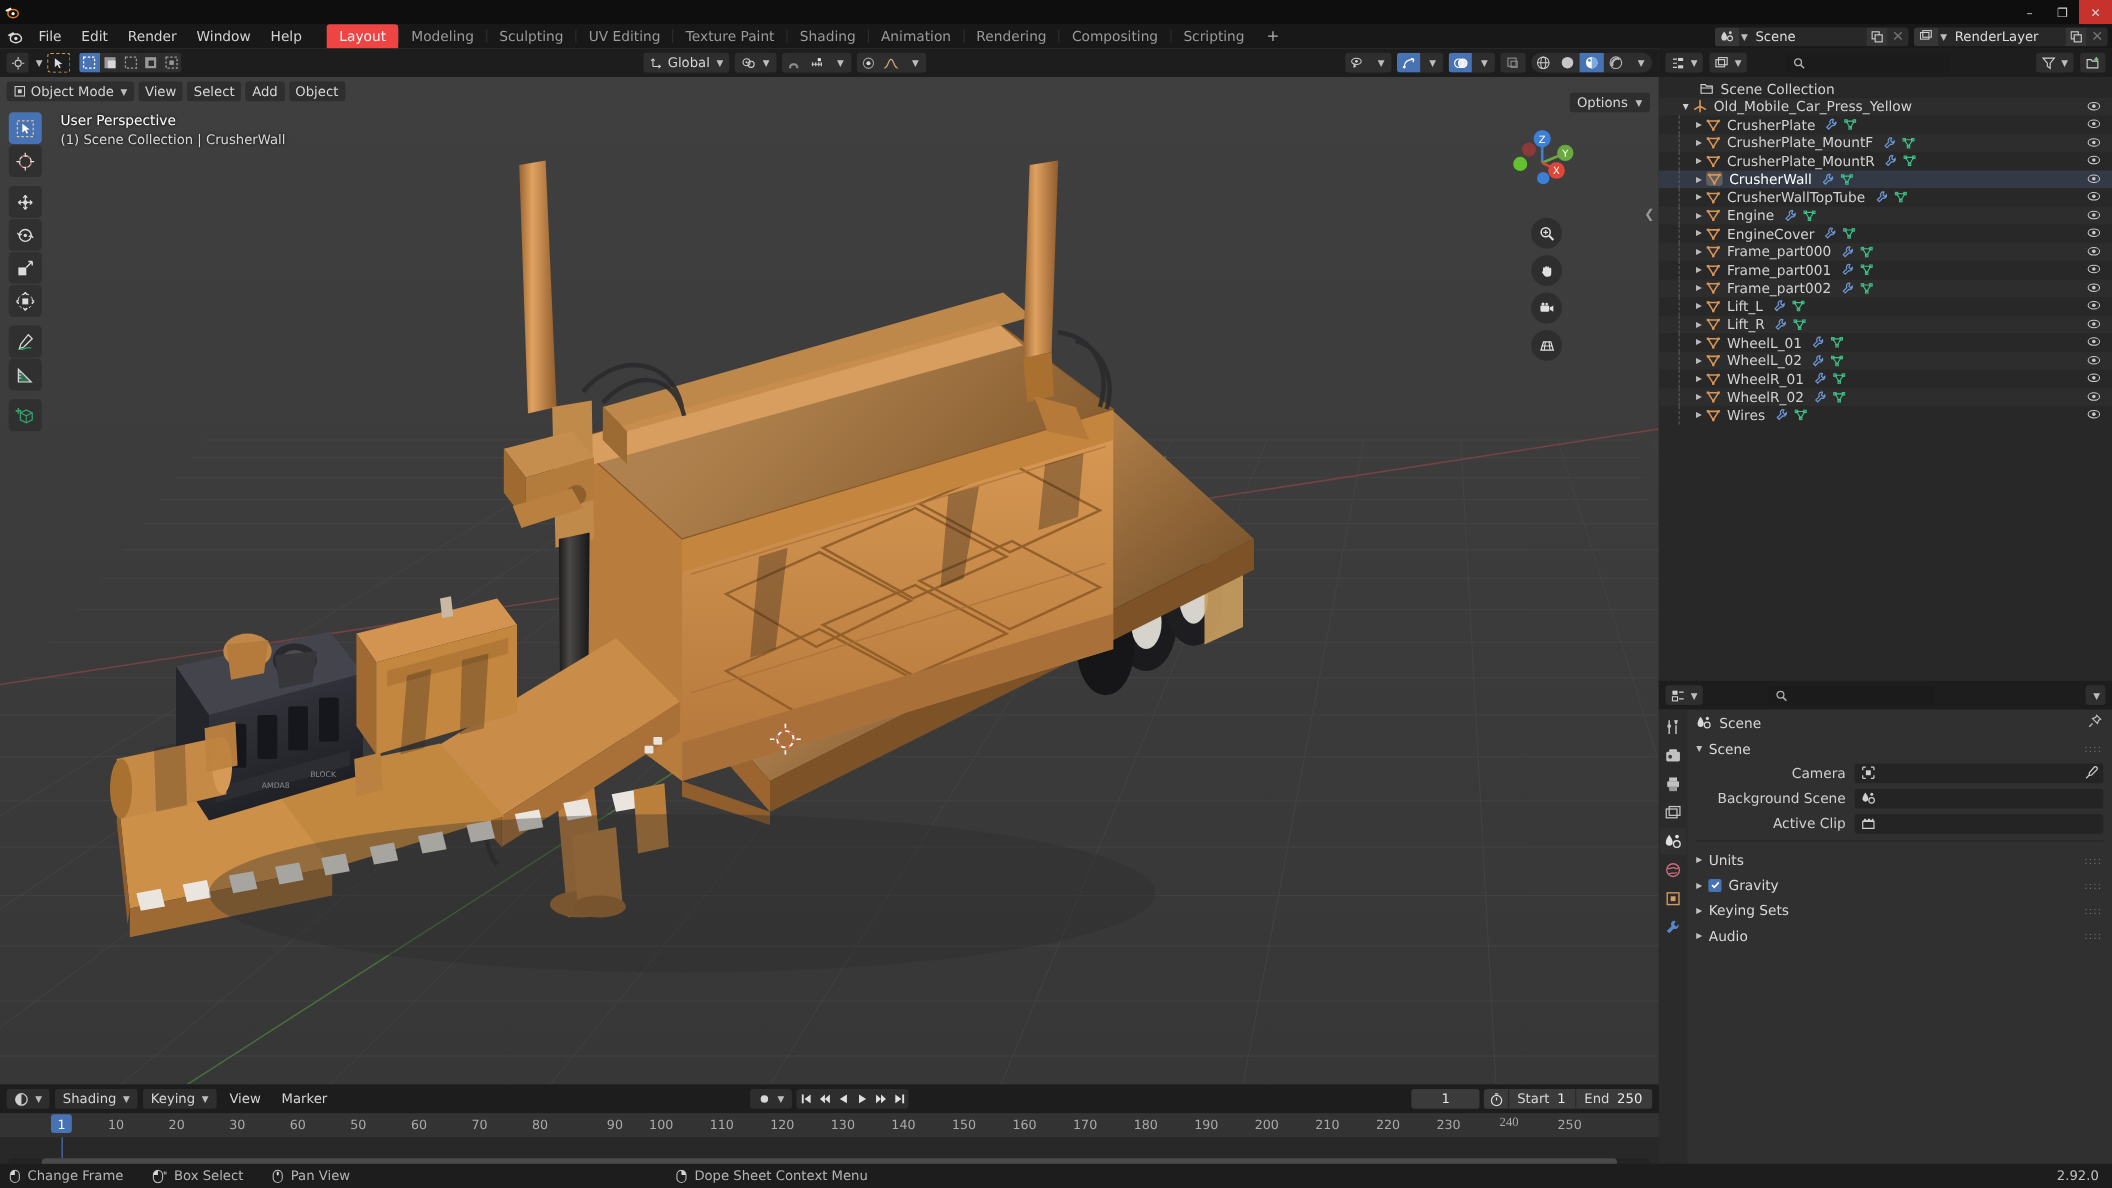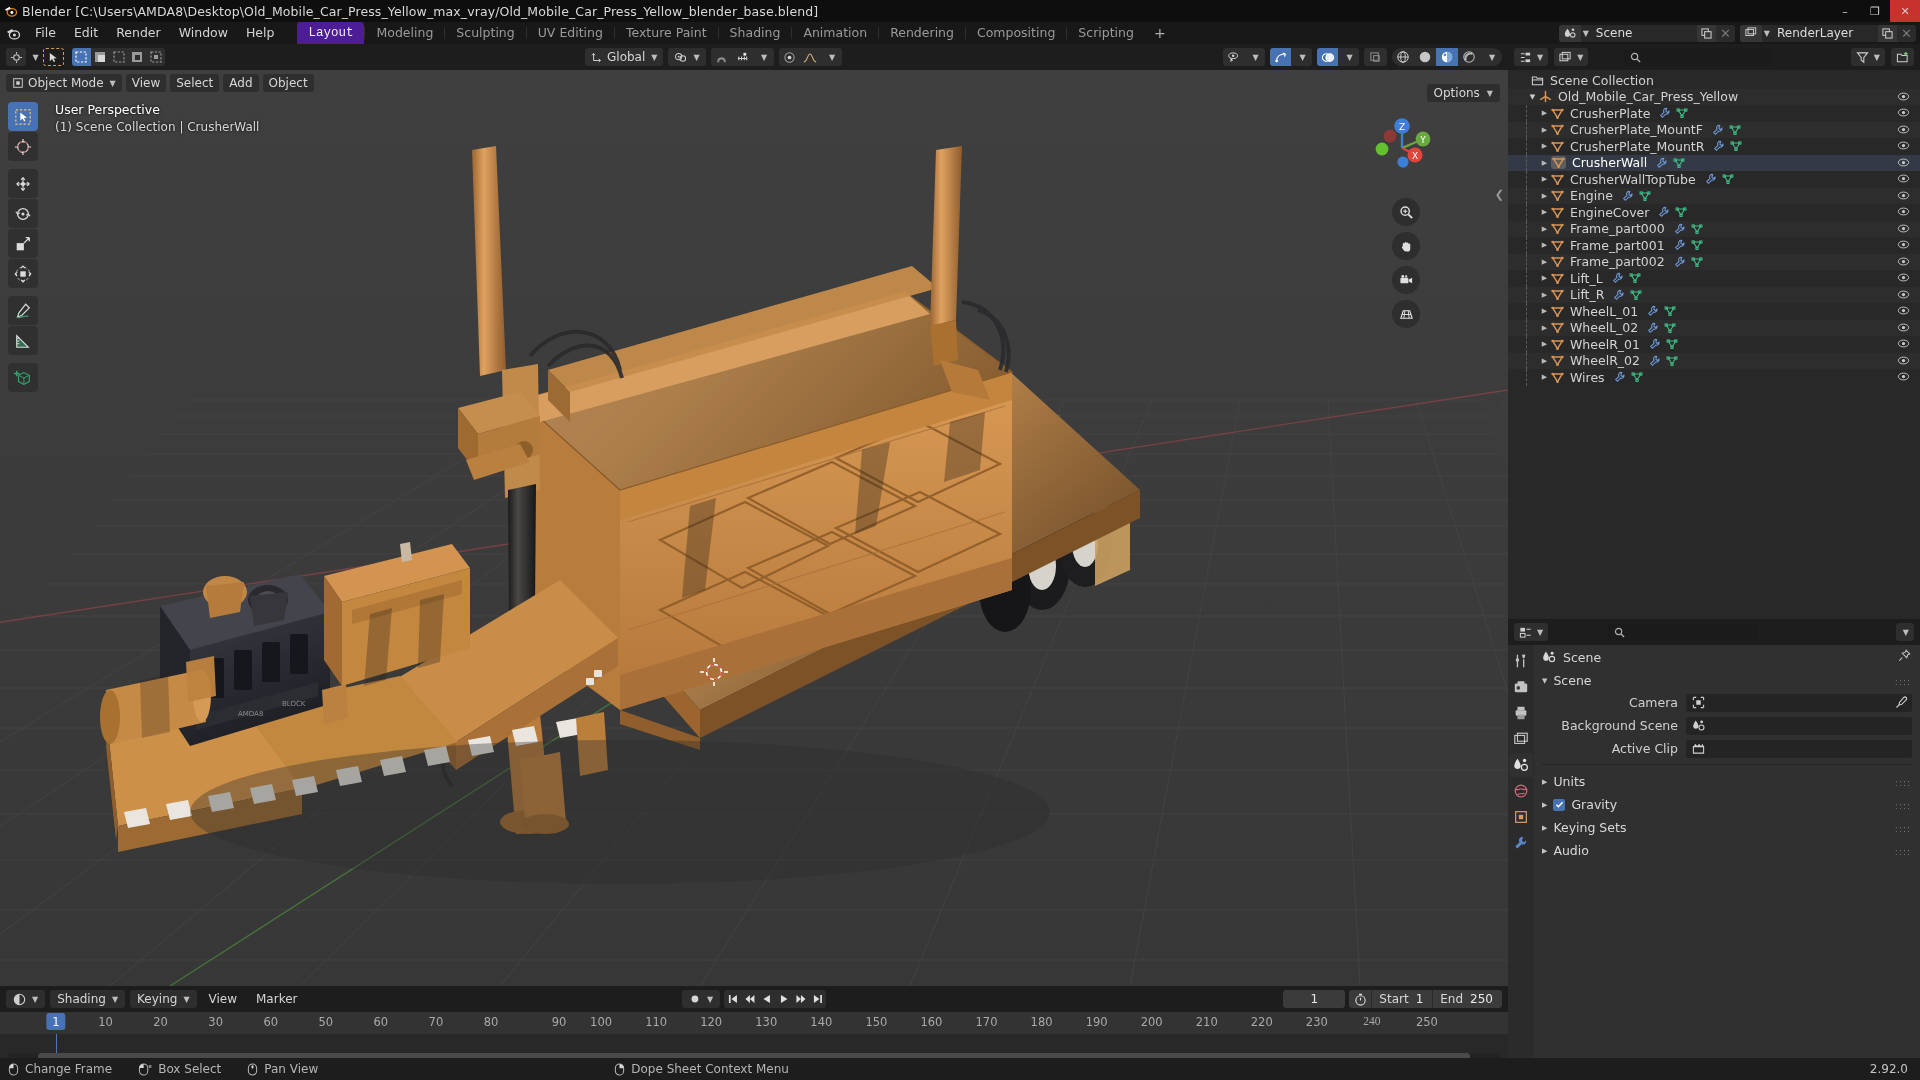--- a/index.html
+++ b/index.html
@@ -29,21 +29,21 @@
     position: absolute; top: 22px; left: 0; width: 1920px; height: 22px;
     background: #181818; display: flex; align-items: center; gap: 0px;
   }
   .topbar .mini-logo { width: 26px; height: 22px; display:flex; align-items:center; justify-content:center; }
   .menu-item { padding: 0 9px; height: 22px; line-height: 22px; font-size: 12.5px; color: #d3d3d3; }
   .ws-tabs { display: flex; align-items: center; margin-left: 14px; height: 22px; }
   .ws-tab {
     padding: 0 11px; height: 22px; line-height: 22px; font-size: 12.5px;
     color: #9a9a9a; position: relative;
   }
-  .ws-tab.active { background: #4c1d95; color: #f0f0f0; border-radius: 3px 3px 0 0; font-family: Liberation Mono, monospace; }
+  .ws-tab.active { background: #ef4444; color: #f0f0f0; border-radius: 3px 3px 0 0; }
   .ws-tab-sep { width:1px; height:12px; background:#2e2e2e; }
   .ws-add { padding: 0 9px; color:#b0b0b0; font-size:14px; line-height:22px; }
 
   
   .topbar-right { position:absolute; right: 4px; top:0; height:22px; display:flex; align-items:center; gap:5px; }
   .id-block { display:flex; align-items:center; height:17px; background:#282828; border-radius:3px; overflow:hidden; }
   .id-icon { width:22px; height:17px; display:flex; align-items:center; justify-content:center; background:#363636; }
   .id-name { min-width:108px; padding:0 7px; font-size:12px; color:#dcdcdc; line-height:17px; }
   .id-btn { width:19px; height:17px; display:flex; align-items:center; justify-content:center; background:#353535; }
   .id-btn.x { background:#2b2b2b; color:#777; }
@@ -176,21 +176,20 @@
 <div class="app">
 
   <div class="titlebar">
     <span class="blender-logo">
       <svg width="14" height="14" viewBox="0 0 16 16">
         <ellipse cx="9" cy="9.5" rx="5.4" ry="4.3" fill="none" stroke="#e87d0d" stroke-width="1.5"></ellipse>
         <circle cx="9" cy="9.6" r="1.7" fill="#ffffff"></circle>
         <path d="M1 6.2 L6.5 3.2 L7.6 5.2 L2.6 7.6 Z" fill="#ffffff"></path>
       </svg>
     </span>
-    <span class="title-text">Blender [C:\Users\AMDA8\Desktop\Old_Mobile_Car_Press_Yellow_max_vray/Old_Mobile_Car_Press_Yellow_blender_base.blend]</span>
     <div class="win-btns">
       <div class="win-btn">–</div>
       <div class="win-btn">❐</div>
       <div class="win-btn close">✕</div>
     </div>
   </div>
 
   <div class="topbar">
     <span class="mini-logo">
       <svg width="15" height="15" viewBox="0 0 16 16">
@@ -880,21 +879,21 @@
           <div class="out-hbtn">
             <svg width="13" height="13" viewBox="0 0 14 14">
                 <path d="M1.5 3.5 h4 l1 1.4 h5.5 v6.6 h-10.5 Z" fill="none" stroke="#cfcfcf" stroke-width="1.1"></path>
                 <path d="M10.5 1 v4 M8.5 3 h4" stroke="#7fc27f" stroke-width="1.5"></path>
               </svg>
           </div>
         </div>
       </div>
 
       <div class="out-list" id="outliner-list">
-          <div class="out-row" style="padding-left: 10px;">
+          <div class="out-row" style="padding-left: 24px;">
             <span class="disc"></span>
             <span style="display: flex; align-items: center; margin-right: 6px;">
               <svg width="13" height="13" viewBox="0 0 14 14">
                 <path d="M1.5 3.2 h4.2 l1 1.4 h5.8 v7 h-11 Z" fill="none" stroke="#cfcfcf" stroke-width="1.15"></path>
                 <path d="M1.5 6.4 h11" stroke="#cfcfcf" stroke-width="1.1"></path>
               </svg>
             </span>
             <span class="out-name">Scene Collection</span>
           </div>
           <div class="out-row alt" style="padding-left: 18px;">

